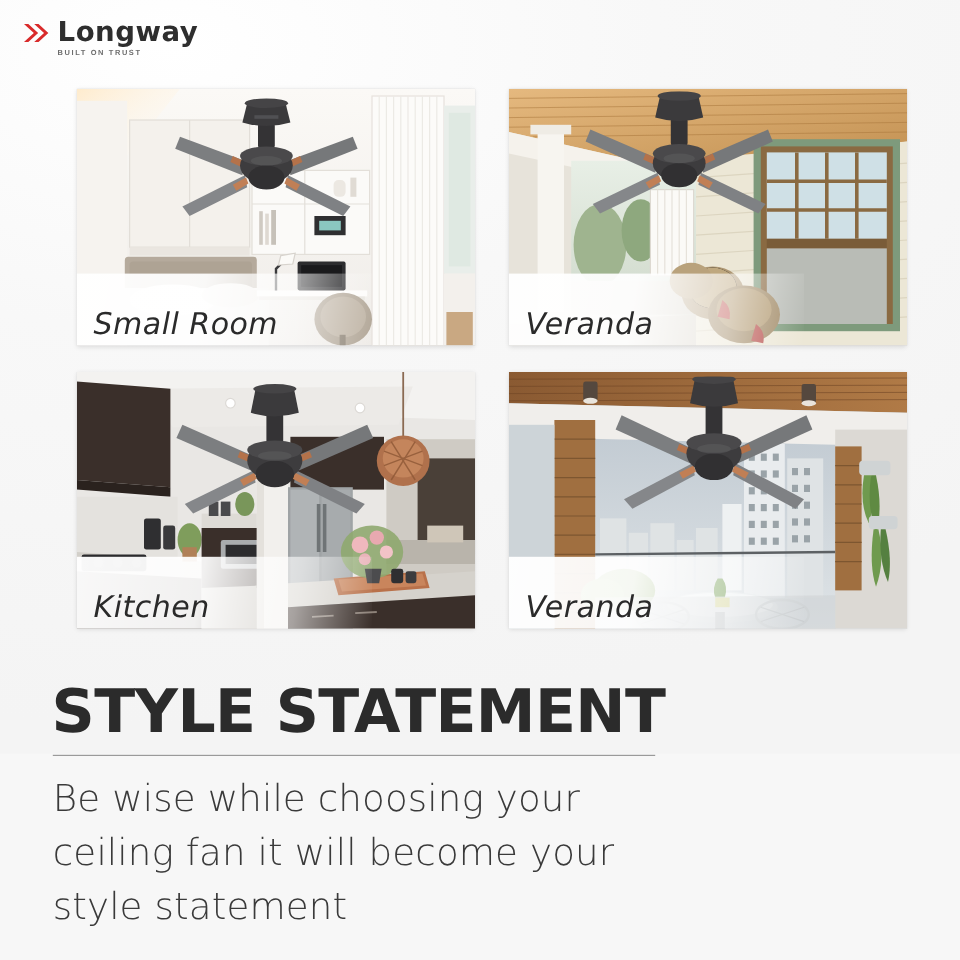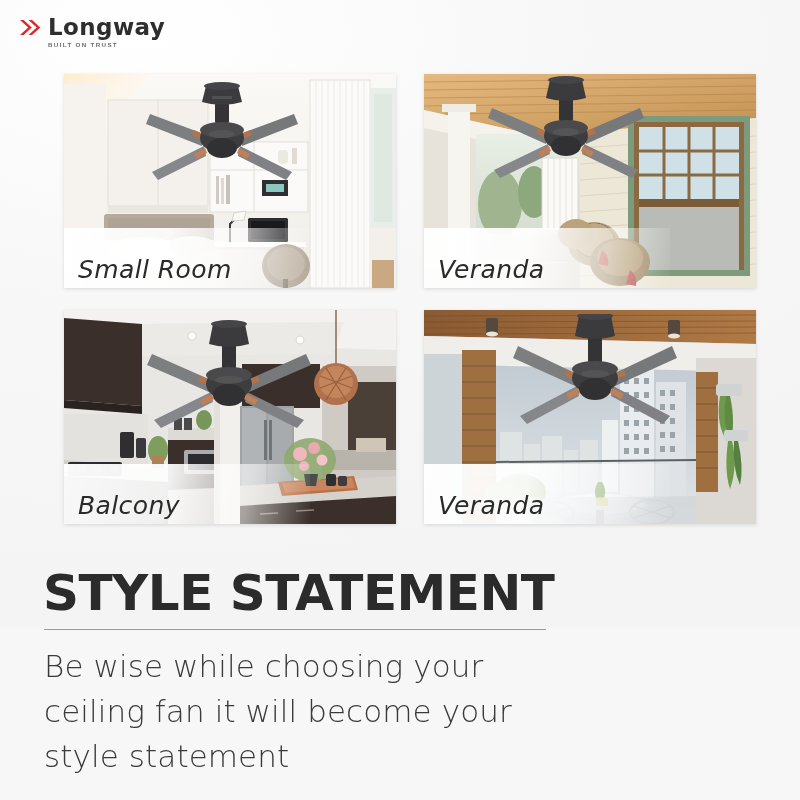--- a/index.html
+++ b/index.html
@@ -468,21 +468,21 @@
           <path d="M102 61 L114 56 L116 61 L104 66 Z" fill="#b4724a"></path>
           <path d="M68 74 L56 80 L59 85 L70 79 Z" fill="#c17f55"></path>
           <path d="M102 74 L114 80 L111 85 L100 79 Z" fill="#c17f55"></path>
           <ellipse cx="85" cy="64" rx="23" ry="16" fill="#3d3c3e"></ellipse>
           <ellipse cx="85" cy="55" rx="23" ry="8" fill="#4a494b"></ellipse>
           <ellipse cx="85" cy="75" rx="16" ry="11" fill="#313032"></ellipse>
           <ellipse cx="85" cy="60" rx="14" ry="4" fill="#5d5c5e" opacity=".55"></ellipse>
         </g>
       </svg>
       <div class="tile-label">
-        <span>Balcony</span>
+        <span>Kitchen</span>
       </div>
     </div>
 
     <div class="tile">
       <svg class="scene" viewBox="0 0 332 214" preserveAspectRatio="none">
         <defs>
           <linearGradient id="bc-sky" x1="0" y1="0" x2="0" y2="1">
             <stop offset="0" stop-color="#b9c3cc"></stop>
               <stop offset="1" stop-color="#dfe4e7"></stop>
           </linearGradient>

